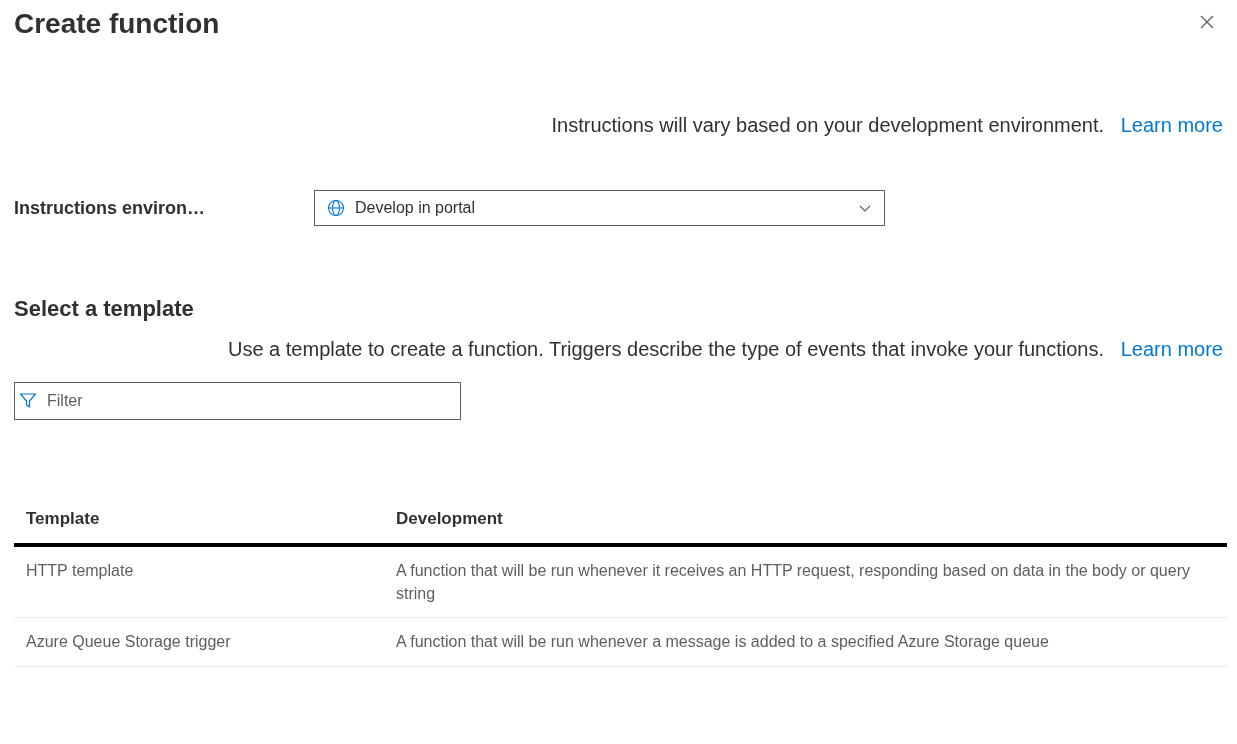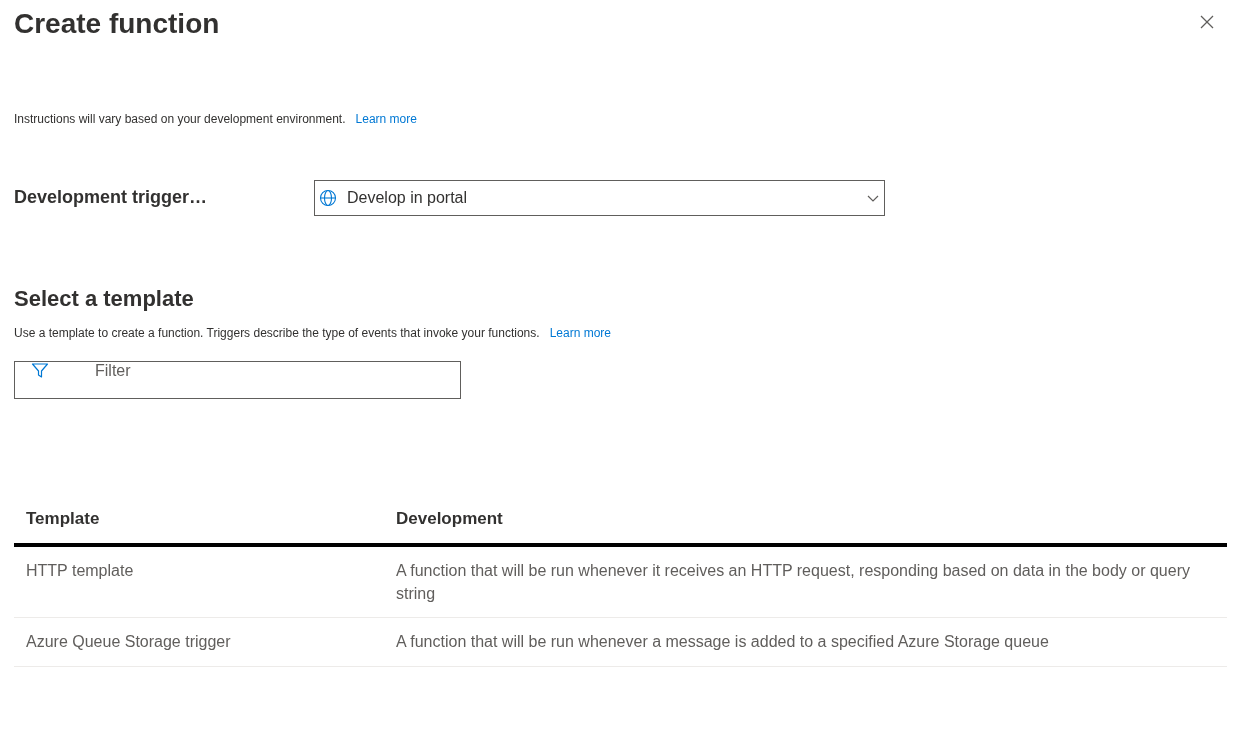--- a/index.html
+++ b/index.html
@@ -44,24 +44,25 @@
     .section.second {
       margin-top: 70px;
     }
     .section-title {
       font-size: 22px;
       font-weight: 600;
       color: #323130;
       margin-bottom: 14px;
     }
     .section-desc {
-      font-size: 12px;
+      font-size: 20px;
       font-weight: 400;
       color: #323130;
       line-height: 1.3;
+      text-align: right;
     }
     .link {
       color: #0078d4;
       cursor: pointer;
     }
     .form-row {
       display: flex;
       align-items: center;
       margin-top: 52px;
       padding: 0 14px;
@@ -74,21 +75,21 @@
       white-space: nowrap;
       overflow: hidden;
       text-overflow: ellipsis;
     }
     .select-wrapper {
       width: 571px;
       height: 36px;
       border: 1px solid #605e5c;
       display: flex;
       align-items: center;
-      padding: 0 4px;
+      padding: 0 12px;
       cursor: pointer;
       background: #ffffff;
     }
     .select-icon {
       width: 18px;
       height: 18px;
       margin-right: 10px;
       color: #0078d4;
     }
     .select-icon svg {
@@ -111,24 +112,23 @@
     }
     .filter-wrapper {
       margin-top: 20px;
       padding: 0 14px;
     }
     .filter-box {
       width: 447px;
       height: 38px;
       border: 1px solid #605e5c;
       display: flex;
-      align-items: flex-start;
-      padding: 0 16px;
+      align-items: center;
+      padding: 0 4px;
       background: #ffffff;
-      gap: 36px;
     }
     .filter-icon {
       width: 18px;
       height: 18px;
       margin-right: 10px;
       color: #0078d4;
     }
     .filter-icon svg {
       width: 100%;
       height: 100%;
@@ -225,21 +225,21 @@
 
 <div class="section">
   <p class="section-desc">
     <span>Instructions will vary based on your development environment.</span>
     <span>&nbsp;</span>
     <span class="link">Learn more</span>
   </p>
 </div>
 
 <div class="form-row">
-  <div class="form-label">Development trigger…</div>
+  <div class="form-label">Instructions environ…</div>
   <div class="select-wrapper">
     <span class="select-icon">
       <svg viewBox="0 0 18 18" fill="none" stroke="currentColor" stroke-width="1.1">
         <circle cx="9" cy="9" r="7.5"></circle>
         <ellipse cx="9" cy="9" rx="3.5" ry="7.5"></ellipse>
         <line x1="1.5" y1="9" x2="16.5" y2="9"></line>
       </svg>
     </span>
     <span class="select-text">Develop in portal</span>
     <span class="chevron">

